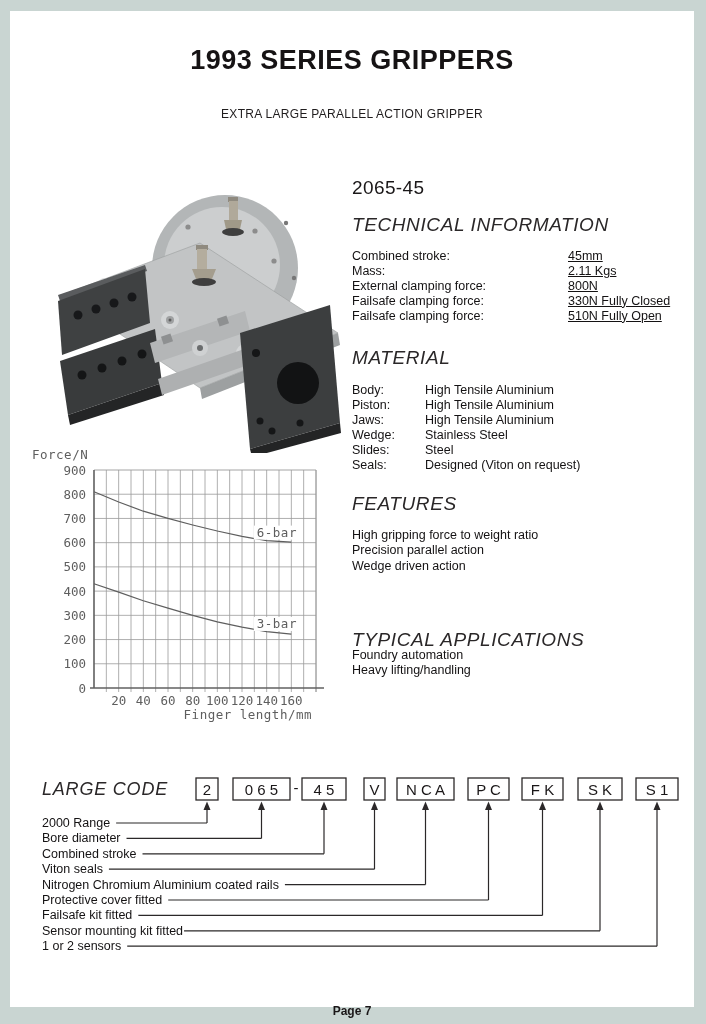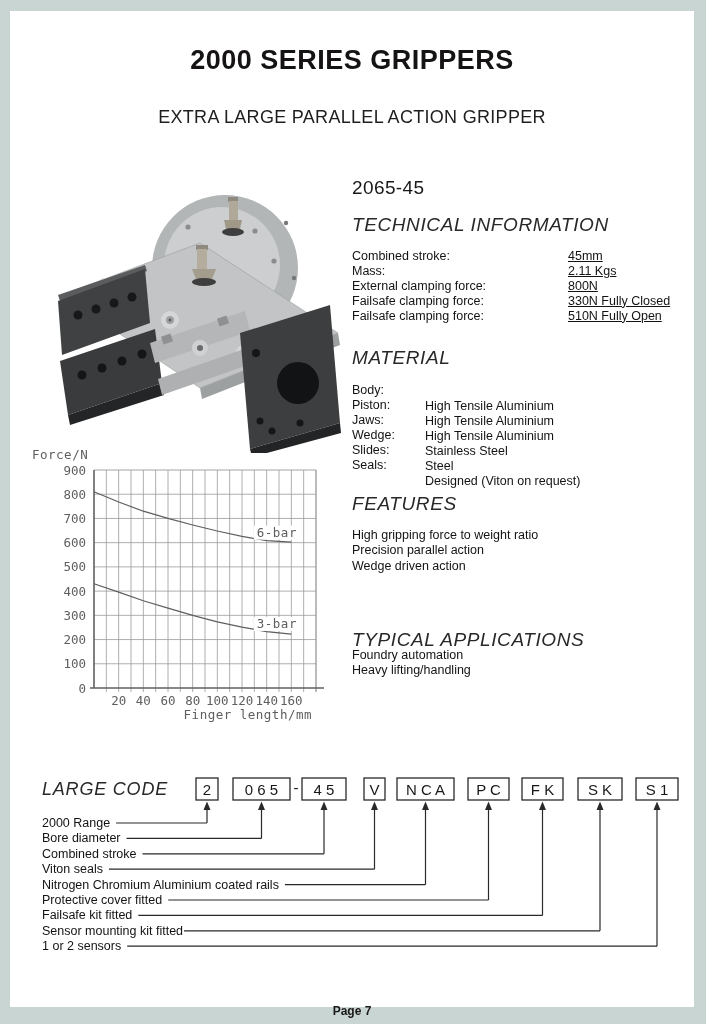--- a/index.html
+++ b/index.html
@@ -15,40 +15,40 @@
     position:absolute;left:10px;top:11px;width:684px;height:996px;
     background:#ffffff;
   }
   .title{
     position:absolute;left:0;top:34px;width:100%;
     text-align:center;font-size:27px;font-weight:700;letter-spacing:0.5px;
     color:#161314;
   }
   .subtitle{
     position:absolute;left:0;top:96px;width:100%;
-    text-align:center;font-size:18px;font-weight:400;letter-spacing:0.3px;
+    text-align:center;font-size:12px;font-weight:400;letter-spacing:0.3px;
     color:#201d1e;
   }
   .photo{position:absolute;left:40px;top:172px;width:295px;height:270px;}
   .rightcol{position:absolute;left:342px;top:0;width:330px;}
   .model{position:absolute;top:166px;left:0;font-size:19px;letter-spacing:0.4px;color:#1a1718;}
   .h-italic{
     position:absolute;left:0;
     font-size:19px;font-style:italic;font-weight:400;letter-spacing:0.6px;color:#2a2728;
   }
   .h-tech{top:203px;}
   .h-mat{top:336px;}
   .h-feat{top:482px;}
   .h-apps{top:618px;}
   .specs{position:absolute;left:0;font-size:12.5px;line-height:14.9px;color:#141213;}
   .specs-tech{top:238px;width:330px;}
   .specs-mat{top:372px;width:330px;}
   .spec-row{position:relative;}
   .specs-tech .spec-value{position:absolute;left:216px;top:0;text-decoration:underline;}
-  .specs-mat .spec-value{position:absolute;left:73px;top:16px;}
+  .specs-mat .spec-value{position:absolute;left:73px;top:0;}
   .textblock{position:absolute;left:0;font-size:12.5px;line-height:15.3px;color:#141213;width:312px;}
   .tb-feat{top:517px;}
   .tb-apps{top:637px;}
   .chart{position:absolute;left:10px;top:429px;width:330px;height:295px;}
   .itemcode-heading{
     position:absolute;left:32px;top:768px;
     font-size:18px;font-style:italic;font-weight:400;letter-spacing:0.8px;color:#2a2728;
   }
   .itemcode-svg{position:absolute;left:0px;top:758px;width:684px;height:210px;}
   .pagenum{
@@ -57,21 +57,21 @@
   }
   svg text{font-family:"DejaVu Sans Mono",monospace;}
   text.hlabel{font-family:"Liberation Sans",sans-serif;}
 </style>
 </head>
 <body>
 
 <div class="frame">
   <div class="sheet">
 
-    <div class="title">2000 SERIES GRIPPERS</div>
+    <div class="title">1993 SERIES GRIPPERS</div>
     <div class="subtitle">EXTRA LARGE PARALLEL ACTION GRIPPER</div>
 
     <div class="photo">
       <svg width="295" height="270" viewBox="0 0 295 270">
 
         <circle cx="175" cy="85" r="73" fill="#b3b6b7"></circle>
         <circle cx="172" cy="82" r="58" fill="#cccecf"></circle>
         <circle cx="205" cy="48" r="2.6" fill="#8c8c8c"></circle>
         <circle cx="224" cy="78" r="2.6" fill="#8c8c8c"></circle>
         <circle cx="216" cy="112" r="2.6" fill="#8c8c8c"></circle>

